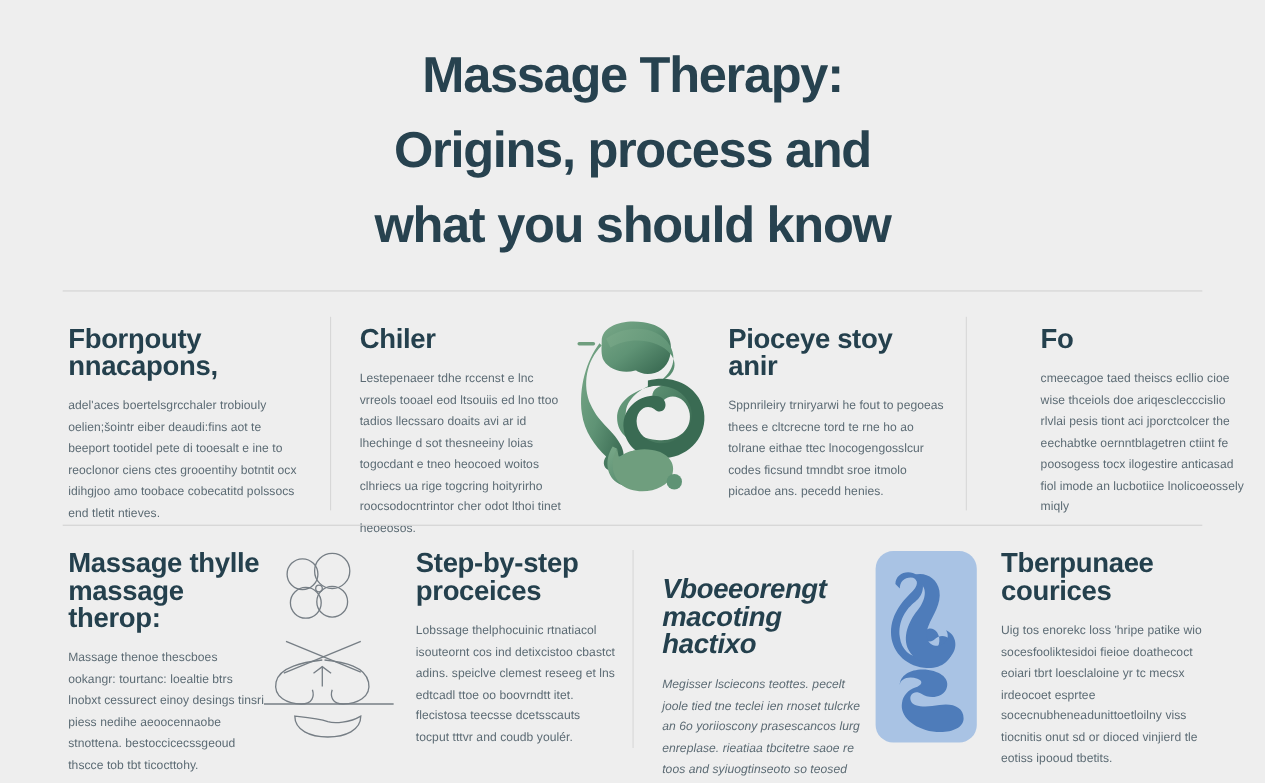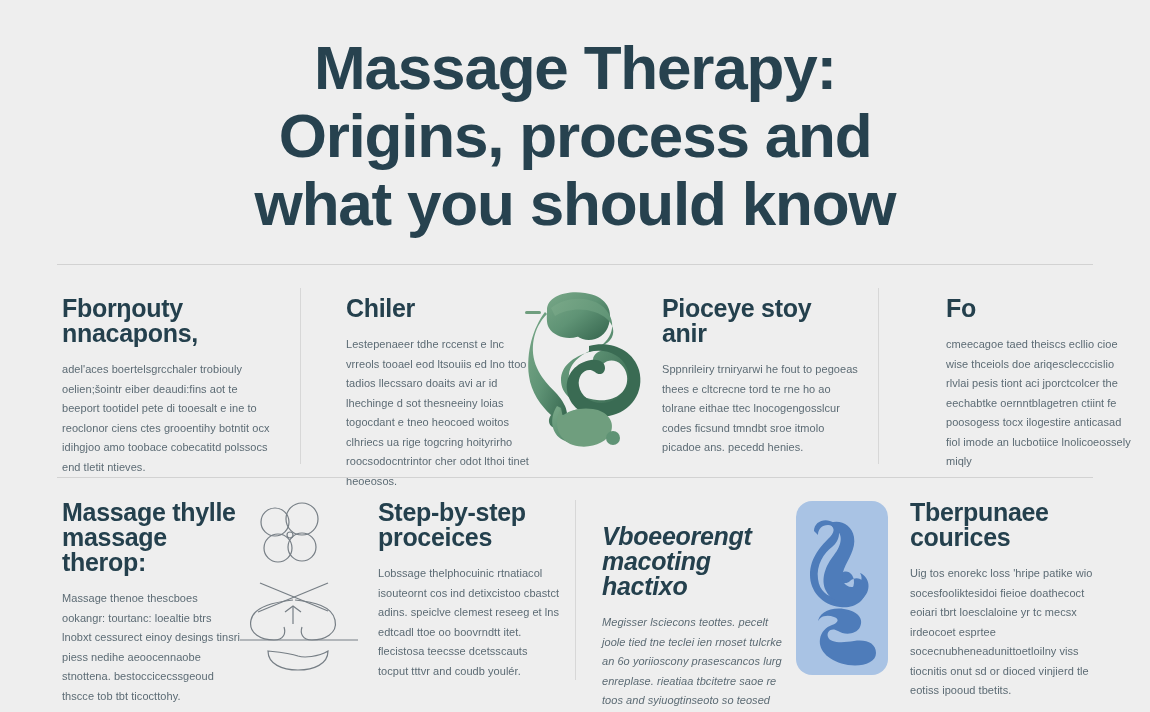--- a/index.html
+++ b/index.html
@@ -12,21 +12,21 @@
   }
   .poster{position:absolute;inset:0;background:#eeeeee;}
 
   
   .title-block{
     position:absolute;left:0;top:34px;width:1150px;
     text-align:center;
   }
   .title-line{
     display:block;
-    font-size:62px;
+    font-size:46px;
     line-height:68px;
     font-weight:700;
     letter-spacing:-1.2px;
     color:#27424f;
     white-space:nowrap;
   }
 
   
   .hrule{position:absolute;height:1px;background:#d2d2d2;}
   .vrule{position:absolute;width:1px;background:#d7d7d7;}
@@ -78,21 +78,21 @@
   <div class="hrule" style="left:57px;top:264px;width:1036px;"></div>
 
   <div class="vrule" style="left:300px;top:288px;height:176px;"></div>
   <div class="vrule" style="left:878px;top:288px;height:176px;"></div>
 
   <div class="col" style="left:62px;top:296px;width:212px;">
     <h3>Fborŋouty nnacapons,</h3>
     <p>adel'aces boertelsgrcchaler trobiouly oelien;šointr eiber deaudi:fins aot te beeport tootidel pete di tooesalt e ine to reoclonor ciens ctes grooentihy botntit ocx idihgjoo amo toobace cobecatitd polssocs end tletit ntieves.</p>
   </div>
 
-  <div class="col" style="left:327px;top:296px;width:185px;margin-left:19px;">
+  <div class="col" style="left:327px;top:296px;width:185px;">
     <h3>Chiler</h3>
     <p>Lestepenaeer tdhe rccenst e lnc vrreols tooael eod ltsouiis ed lno ttoo tadios llecssaro doaits avi ar id lhechinge d sot thesneeiny loias togocdant e tneo heocoed woitos clhriecs ua rige togcring hoityrirho roocsodocntrintor cher odot lthoi tinet heoeosos.</p>
   </div>
 
   <div class="green-art" style="left:515px;top:288px;width:140px;height:175px;">
     <svg width="140" height="175" viewBox="0 0 140 175" xmlns="http://www.w3.org/2000/svg">
       <defs>
         <linearGradient id="gserp" x1="0" y1="0" x2="1" y2="1">
           <stop offset="0%" stop-color="#79a888"></stop>
           <stop offset="48%" stop-color="#5f9375"></stop>

